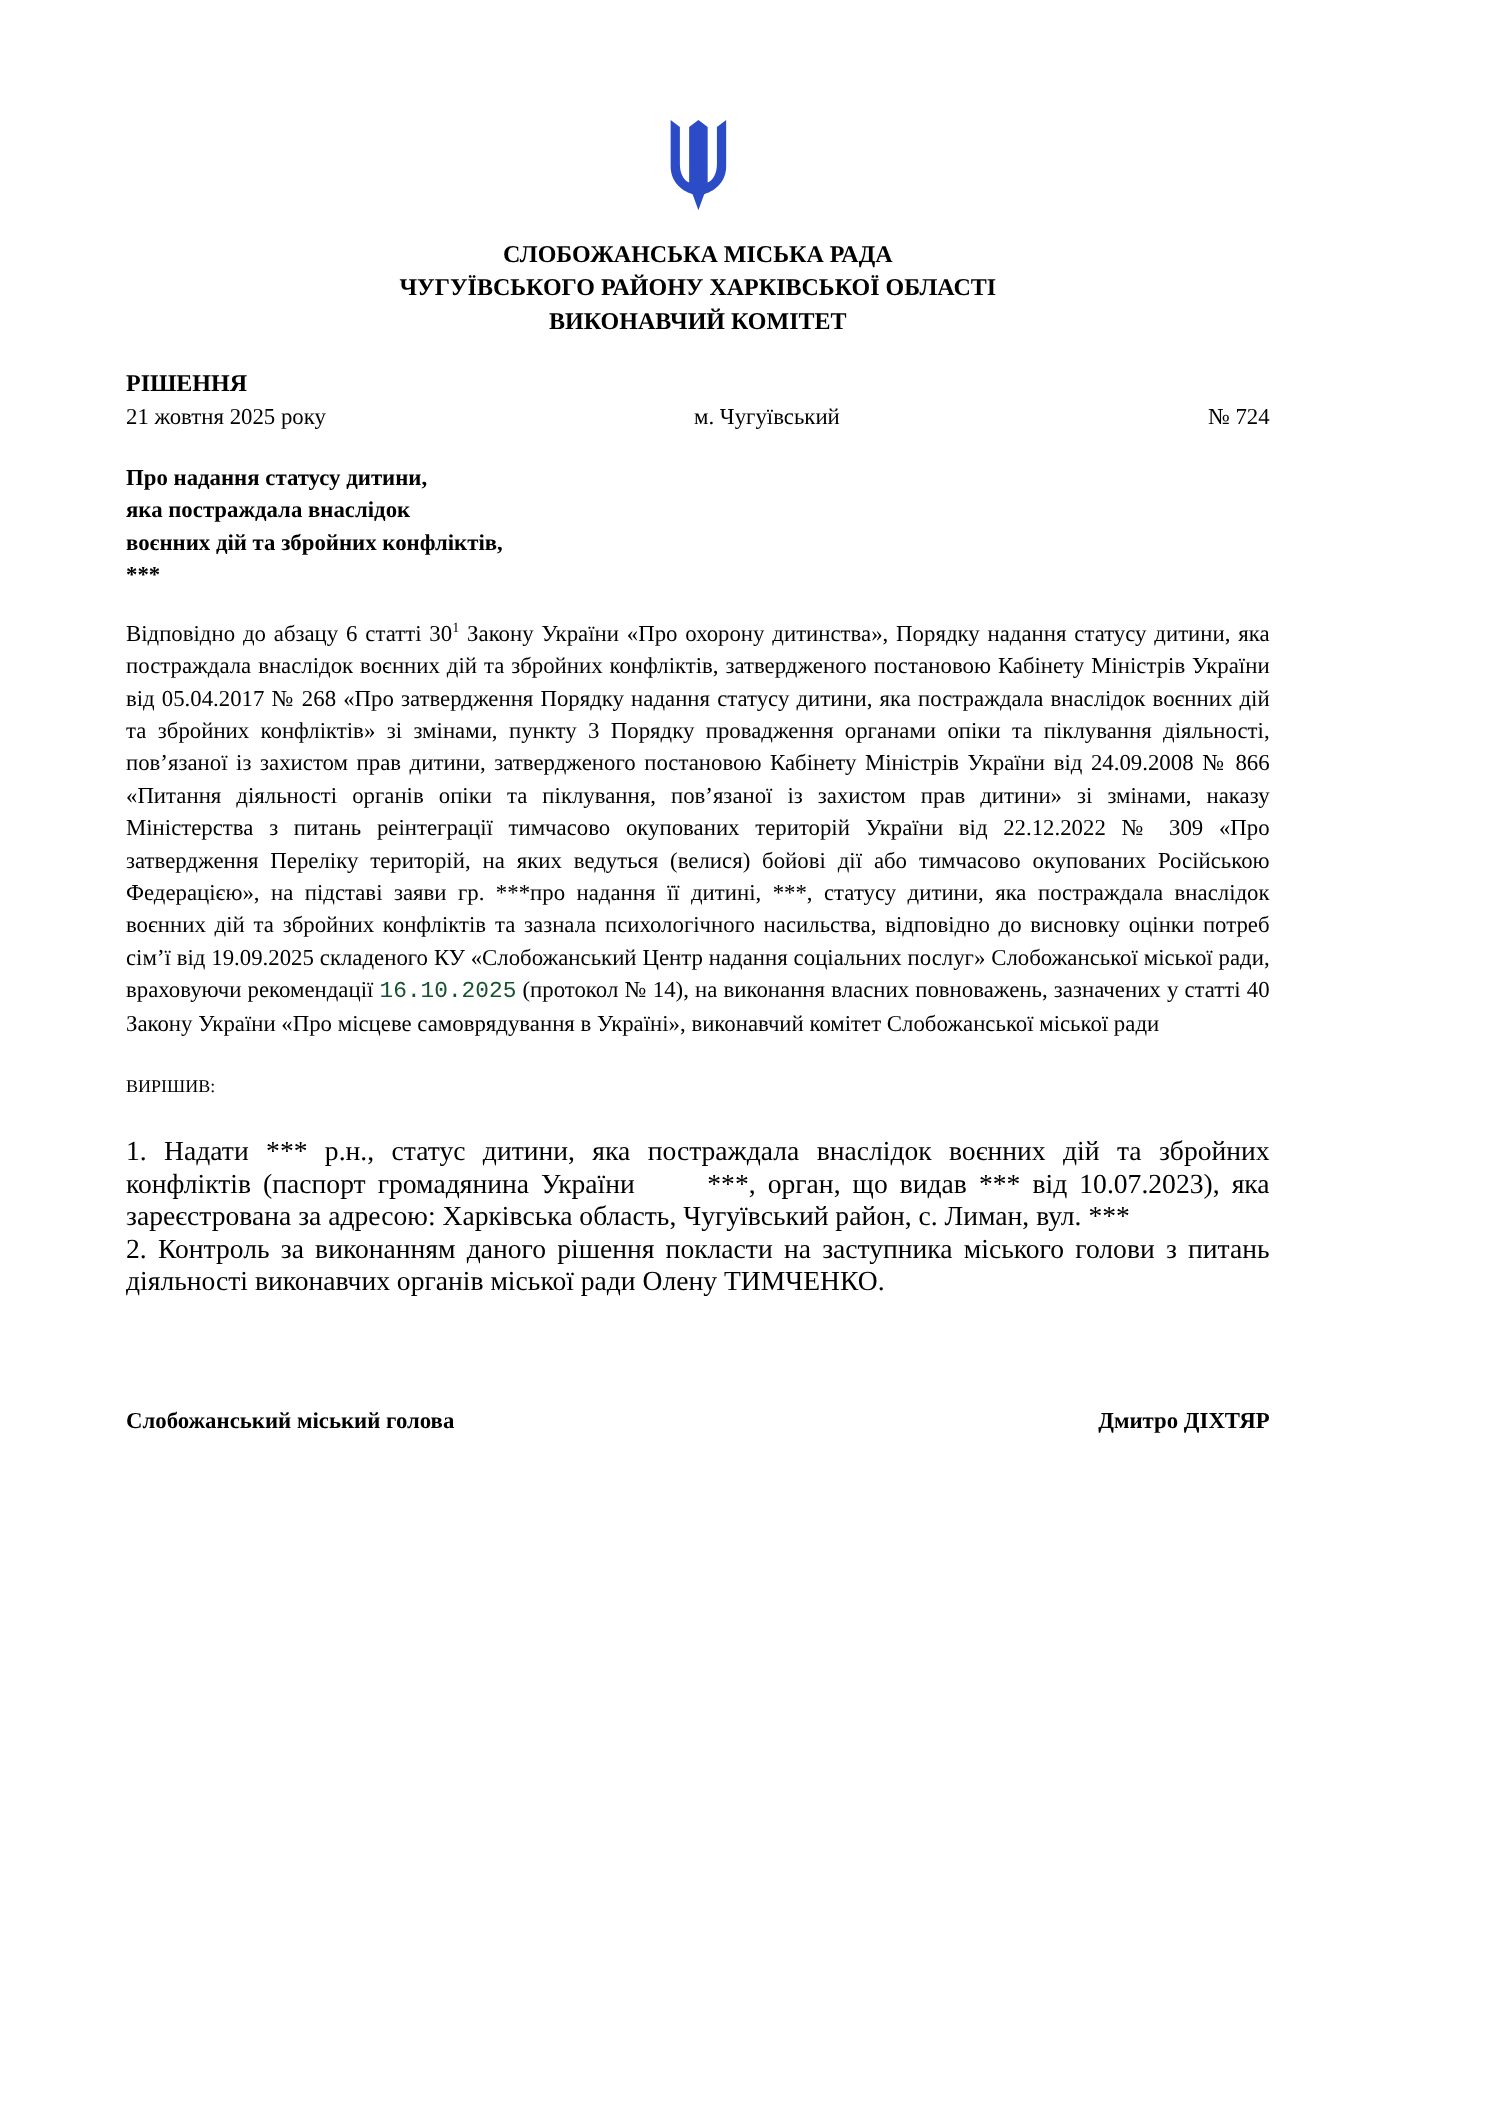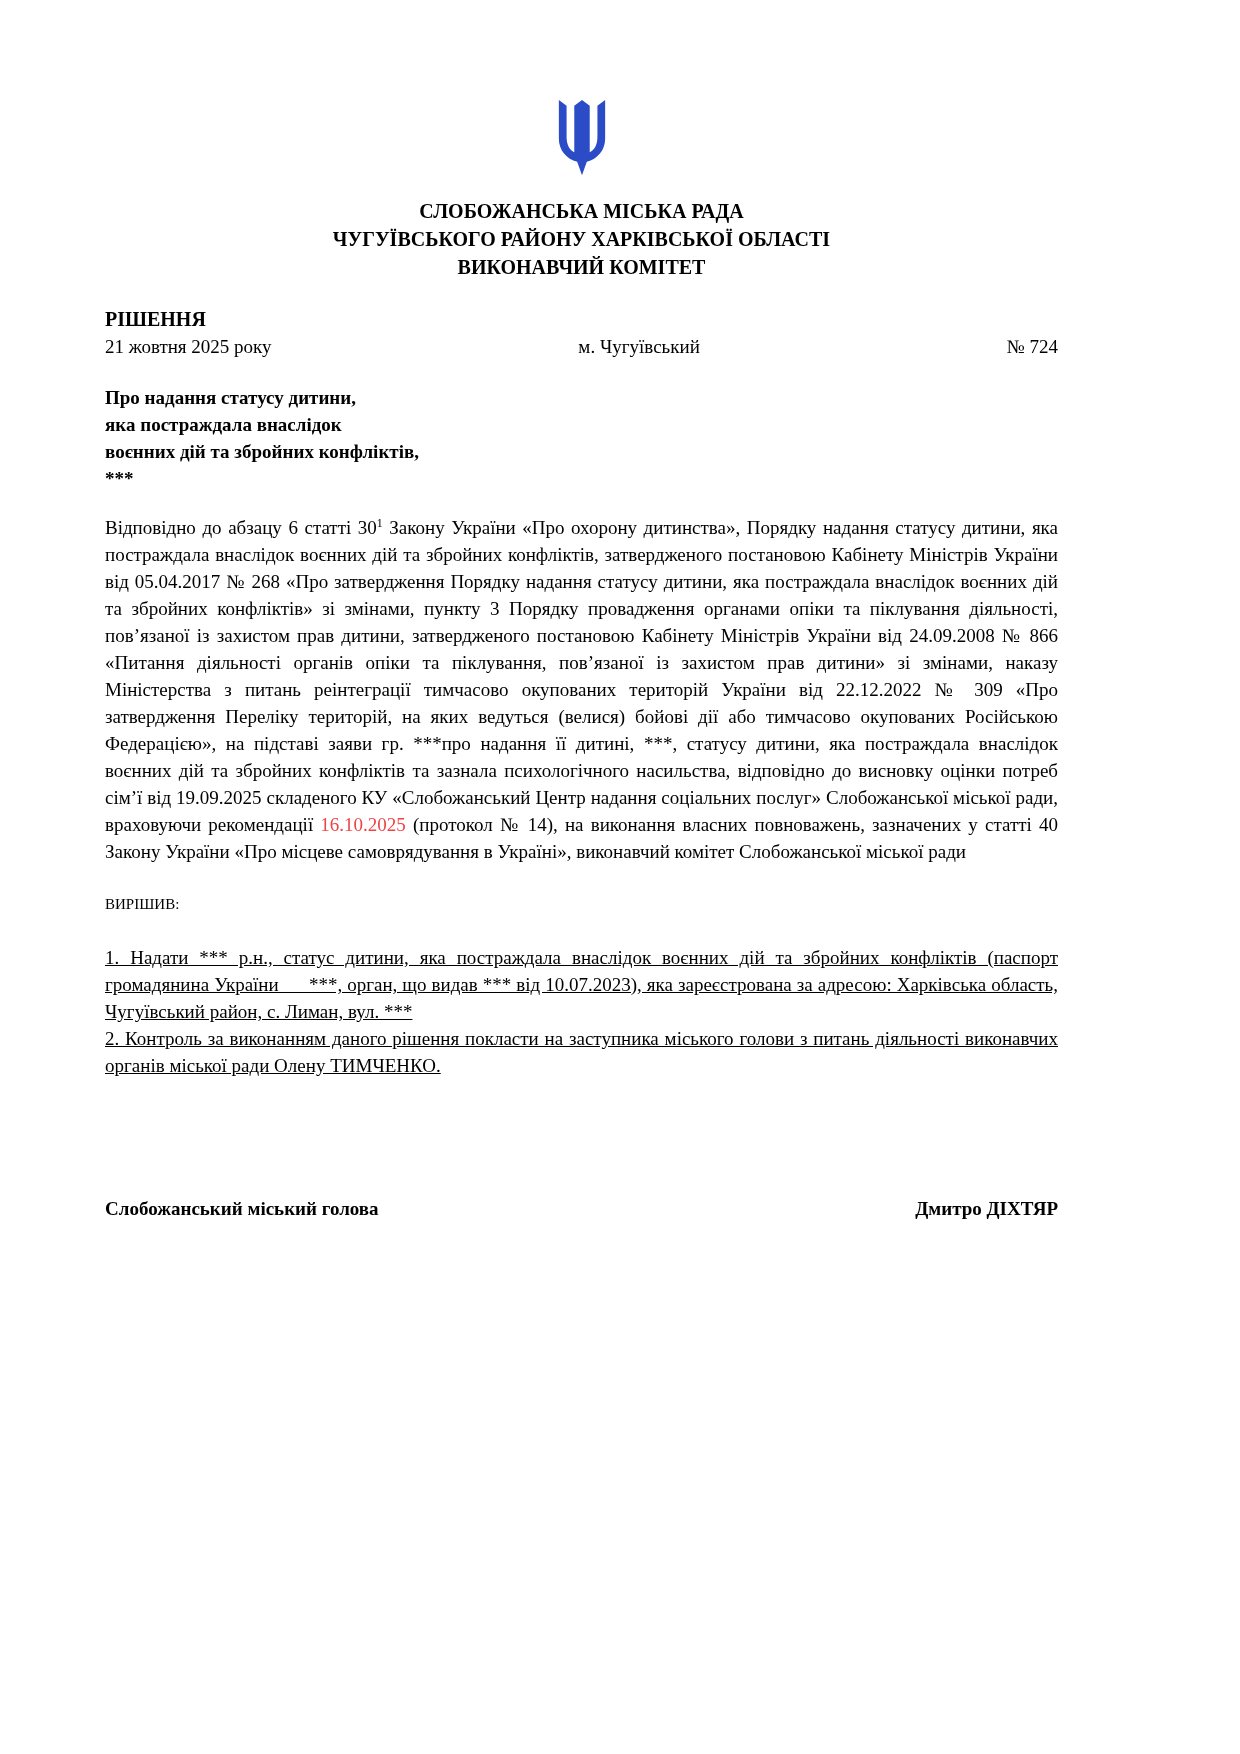--- a/index.html
+++ b/index.html
@@ -20,29 +20,29 @@
   .doc-type  { text-align: left; font-weight: bold; font-size: 20px; line-height: 28px; margin-top: 24px; }
 
   .meta-row { display: flex; justify-content: space-between; align-items: baseline;
               font-size: 19px; line-height: 27px; }
 
   .subject { margin-top: 24px; font-weight: bold; font-size: 19px; line-height: 27px; }
 
   .preamble { margin-top: 22px; font-size: 19px; line-height: 27px;
               text-align: justify; }
   .preamble sup { font-size: 0.62em; line-height: 0; vertical-align: super; }
-  .red { color: #ef4444; }
+  .red { color: #14532d; font-family: Liberation Mono, monospace; }
 
   .resolved { margin-top: 26px; font-size: 15px; line-height: 27px; }
 
-  .items { margin-top: 26px; font-size: 19px; line-height: 27px; text-align: justify; text-decoration: underline; }
+  .items { margin-top: 26px; font-size: 23px; line-height: 27px; text-align: justify; }
   .items p { margin: 0; }
 
   .sig-row { display: flex; justify-content: space-between; align-items: baseline;
-             margin-top: 116px; font-size: 19px; line-height: 27px; font-weight: bold; }
+             margin-top: 90px; font-size: 19px; line-height: 27px; font-weight: bold; }
 </style>
 </head>
 <body>
 
 <div class="page">
 
   <div class="emblem">
     <svg width="54" height="85" viewBox="0 0 56 88" xmlns="http://www.w3.org/2000/svg">
       <path fill="#2b4bc7" d="M4 0 L12 6 L12 38 C12 46 15 52 20 54 L20 6 L28 0 L36 6 L36 54 C41 52 44 46 44 38 L44 6 L52 0 L52 40 C52 52 44 61 33 64 L28 78 L23 64 C12 61 4 52 4 40 Z"></path>
     </svg>

